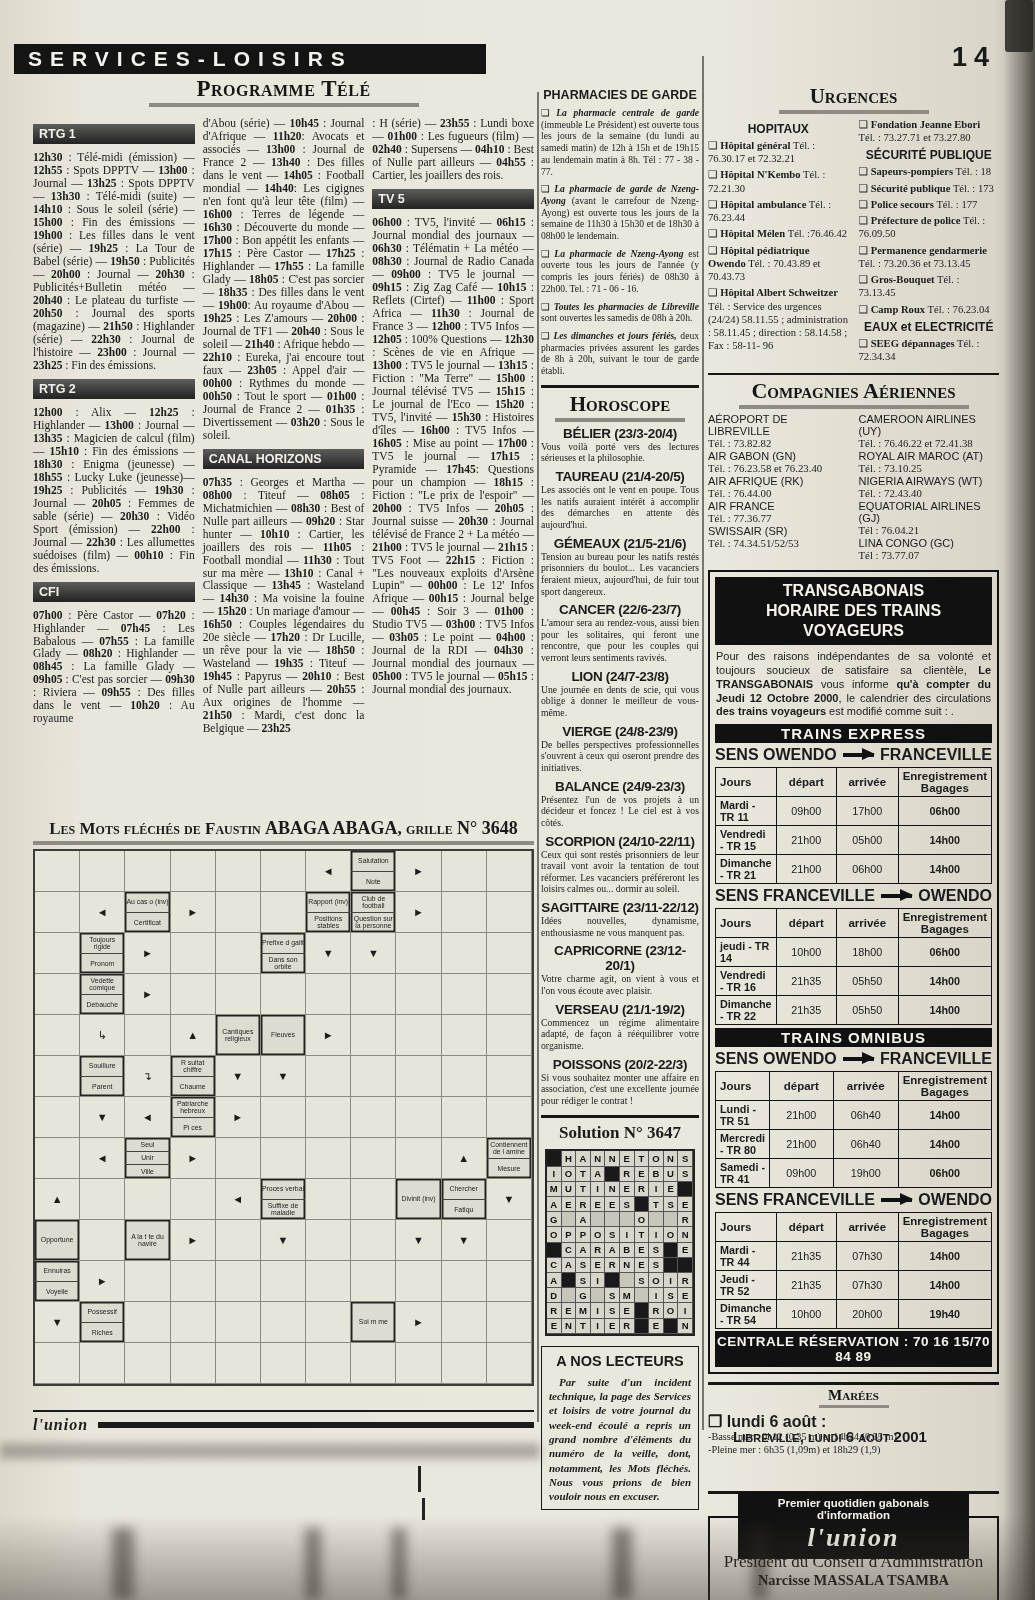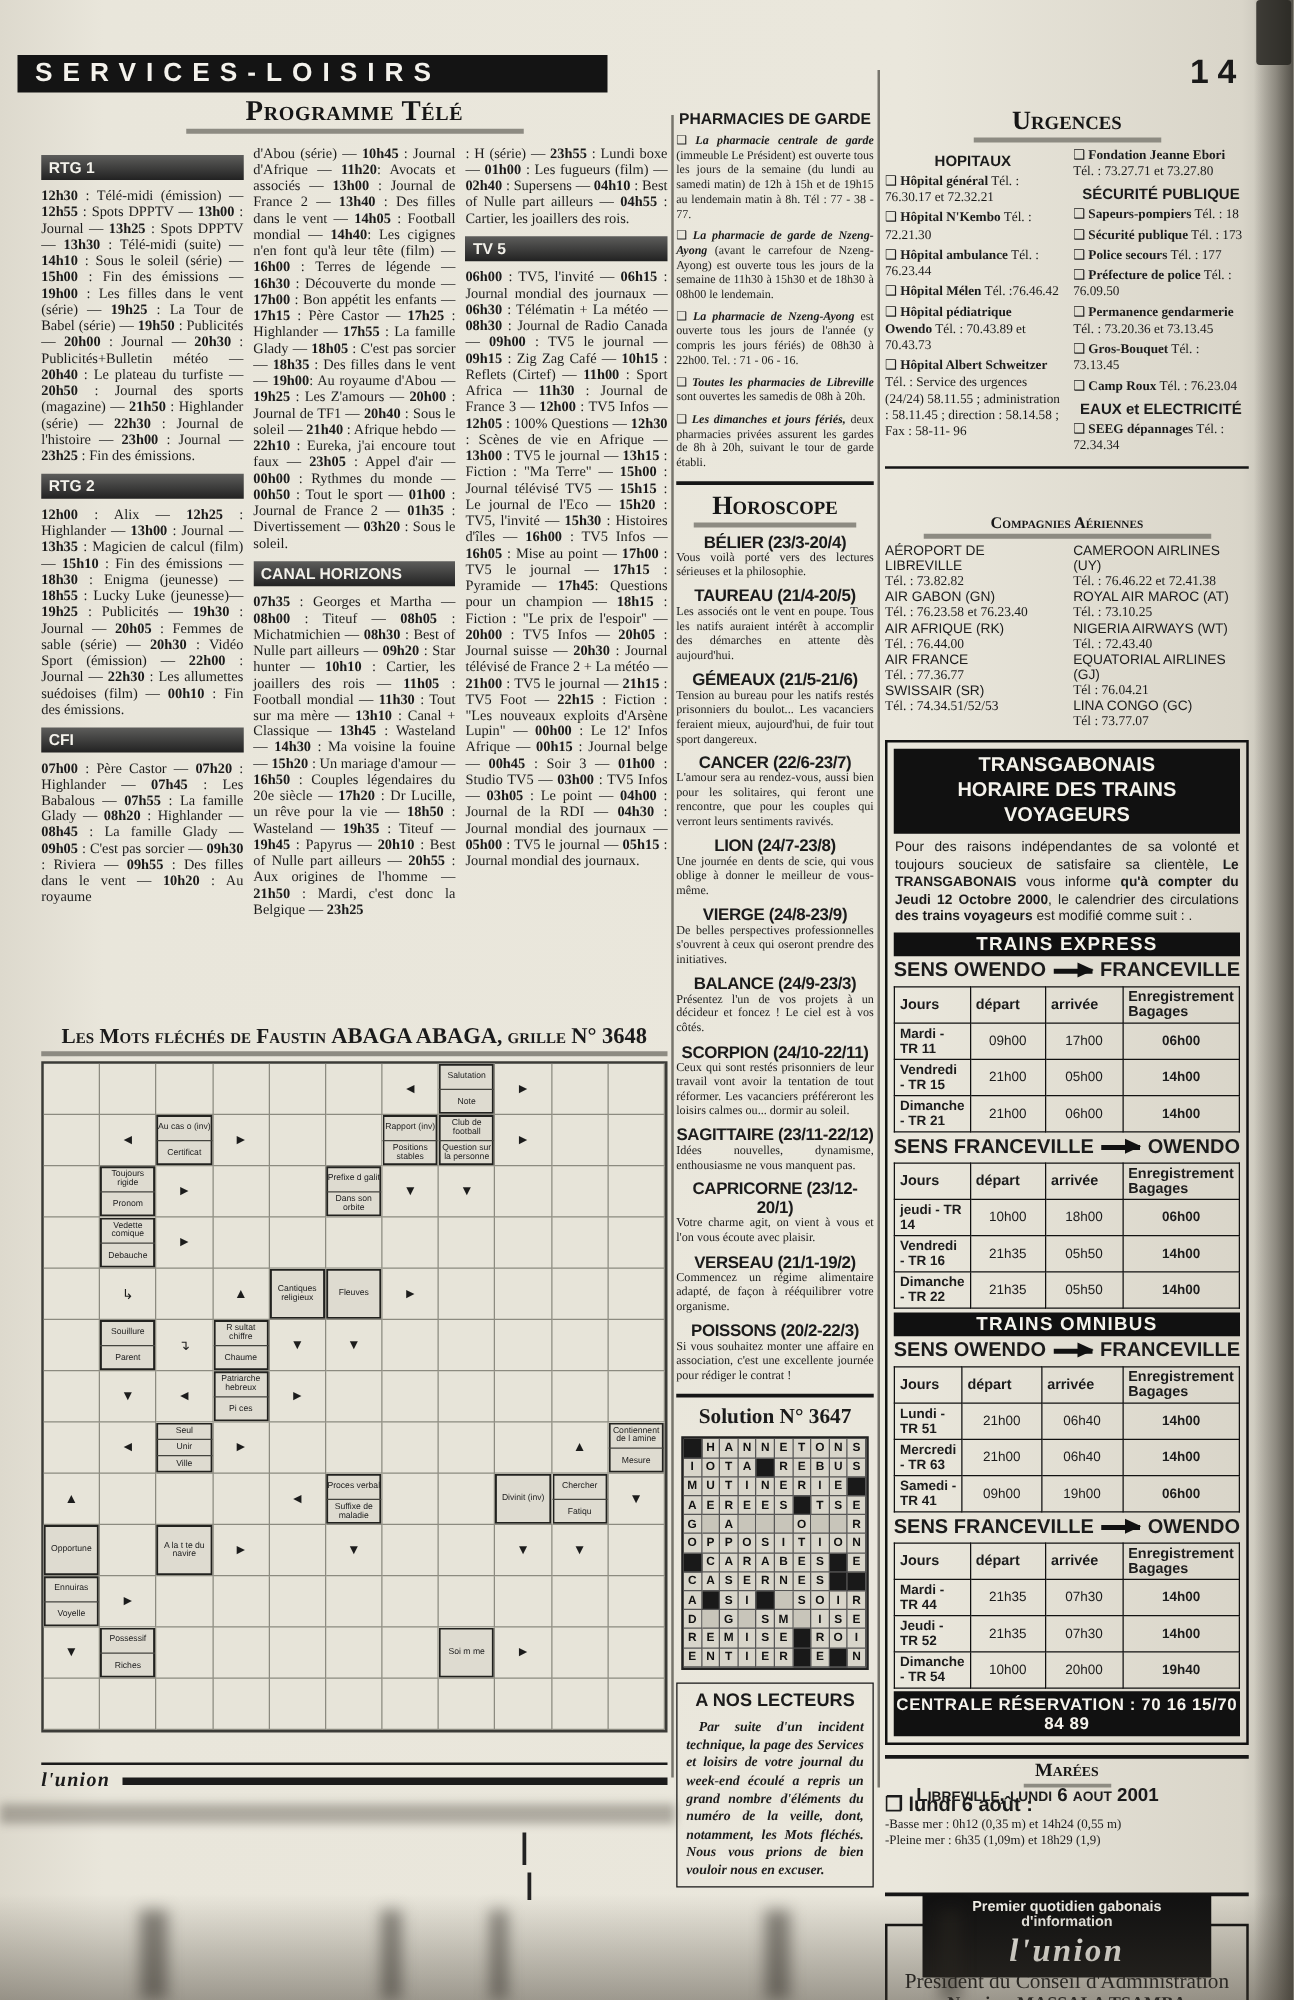--- a/index.html
+++ b/index.html
@@ -61,21 +61,21 @@
   .right-sec{left:708px;top:84px;width:291px;}
   .urg-title{font-size:21px;width:170px;margin:0 auto;}
   .urg-bar{width:150px;margin:1px auto 4px auto;height:4px;background:#8d8b82;}
   .urg-cols{display:flex;gap:10px;}
   .urg-col{flex:1;min-width:0;}
   .urg-sub{font-family:"Liberation Sans",sans-serif;font-weight:bold;font-size:12px;text-align:center;margin:4px 0 3px 0;}
   .urg-item{font-size:10.6px;line-height:1.25;margin-bottom:3px;}
   .urg-item::before{content:"❑ ";}
   .urg-n{font-weight:bold;}
   .air-block{border-top:2px solid #161616;margin-top:7px;padding-top:3px;}
-  .air-title{font-size:13px;margin-top:32px;}
+  .air-title{font-size:22px;}
   .air-bar{width:230px;margin:1px auto 4px auto;height:4px;background:#8d8b82;}
   .air-cols{display:flex;gap:10px;}
   .air-col{flex:1;min-width:0;}
   .air-item{margin-bottom:1px;}
   .air-n{display:block;font-family:"Liberation Sans",sans-serif;font-weight:normal;font-size:11px;}
   .air-t{display:block;font-size:10.8px;}
   
   .tg-box{border:2.5px solid #111;margin-top:8px;padding:5px;}
   .tg-title{background:#111;color:#f5f3ec;text-align:center;font-family:"Liberation Sans",sans-serif;
             font-weight:bold;font-size:16px;line-height:1.25;padding:4px 2px;}
@@ -85,21 +85,21 @@
           font-weight:bold;font-size:15px;padding:1px 0;margin:3px 0;letter-spacing:1px;}
   .sens{display:flex;align-items:center;font-family:"Liberation Sans",sans-serif;font-weight:bold;
         font-size:16px;margin:3px 0;}
   .sens-arrow{flex:1;height:3.5px;background:#111;margin:0 6px;position:relative;}
   .sens-arrow::after{content:"";position:absolute;right:-1px;top:-5px;
         border-left:13px solid #111;border-top:6px solid transparent;border-bottom:6px solid transparent;}
   table.tg{width:100%;border-collapse:collapse;margin-bottom:2px;}
   table.tg th,table.tg td{border:1.5px solid #111;font-family:"Liberation Sans",sans-serif;
         font-size:10.8px;padding:2px 4px;text-align:center;}
   table.tg th{text-align:left;font-size:11.5px;}
-  table.tg th.cc{text-align:left;width:72px;margin-left:16px;}
+  table.tg th.cc{text-align:center;width:72px;margin-left:16px;}
   table.tg td.dayd{text-align:left;font-weight:bold;}
   .tr-num{font-weight:bold;}
   td.bold{font-weight:bold;}
   .centrale{background:#111;color:#f5f3ec;text-align:center;font-family:"Liberation Sans",sans-serif;
             font-weight:bold;font-size:13.5px;padding:3px 0;margin-top:2px;letter-spacing:.5px;}
   
   .mar-block{border-top:3px solid #161616;margin-top:8px;padding-top:2px;}
   .mar-title{font-size:15px;}
   .mar-bar{width:70px;margin:1px auto 4px auto;height:3px;background:#8d8b82;}
   .mar-cols{display:flex;gap:8px;}
@@ -607,21 +607,21 @@
           </thead>
         <tbody>
 
         <tr>
               <td class="dayd"><span>Lundi</span> <span class="tr-num">- TR 51</span></td>
               <td>21h00</td>
               <td>06h40</td>
               <td class="bold">14h00</td>
             </tr>
             <tr>
-              <td class="dayd"><span>Mercredi</span> <span class="tr-num">- TR 63</span></td>
+              <td class="dayd"><span>Mercredi</span> <span class="tr-num">- TR 80</span></td>
               <td>21h00</td>
               <td>06h40</td>
               <td class="bold">14h00</td>
             </tr>
             <tr>
               <td class="dayd"><span>Samedi</span> <span class="tr-num">- TR 41</span></td>
               <td>09h00</td>
               <td>19h00</td>
               <td class="bold">06h00</td>
             </tr>

